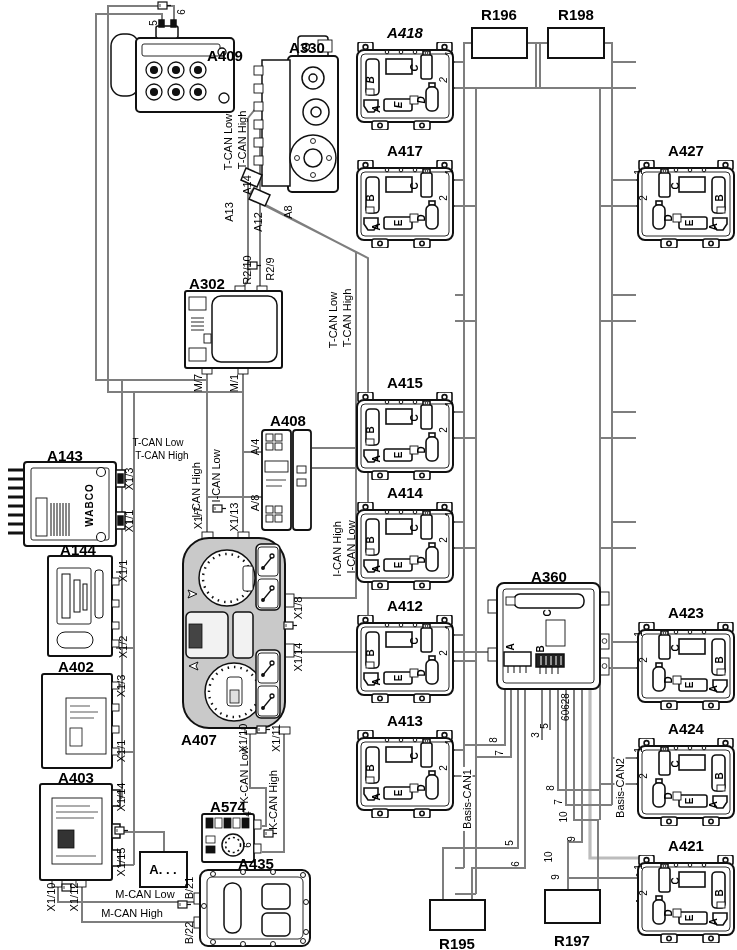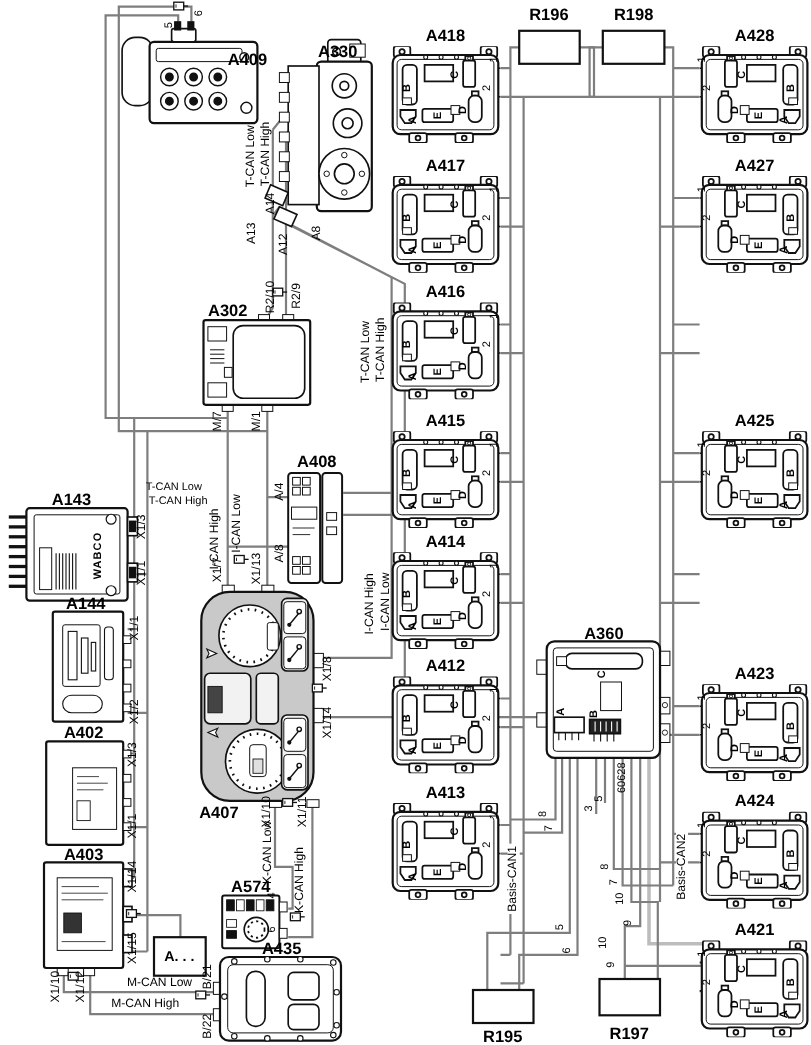--- a/index.html
+++ b/index.html
@@ -422,21 +422,21 @@
     <use href="#plug" x="284" y="622"></use>
     <use href="#plug" x="257" y="726"></use>
     <use href="#plug" x="62" y="884"></use>
     <use href="#plug" x="115" y="827"></use>
     <use href="#plug" x="264" y="830"></use>
     <use href="#plug" x="178" y="901"></use>
   </g>
 </svg>
 
 <div id="mods">
-      <div class="axmod" style="left: 355px; top: 42px;">
+      <div class="axmod" style="left: 355px; top: 42px; font-style: italic;">
     <span class="modtitle">A418</span>
     <svg class="mg" width="100" height="88">
       <g class="gw">
             <use href="#axmod-shape"></use>
           </g>
     </svg>
     <span class="axl l-b">B</span>
     <span class="axl l-c">C</span>
     <span class="axl l-d">D</span>
     <span class="axl l-e">E</span>
@@ -452,35 +452,20 @@
           </g>
     </svg>
     <span class="axl l-b">B</span>
     <span class="axl l-c">C</span>
     <span class="axl l-d">D</span>
     <span class="axl l-e">E</span>
     <span class="axl l-a">A</span>
     <span class="pn p1">1</span>
     <span class="pn p2">2</span>
   </div>
-      <div class="axmod" style="left: 355px; top: 275px;">
-    <span class="modtitle">A416</span>
-    <svg class="mg" width="100" height="88">
-      <g class="gw">
-            <use href="#axmod-shape"></use>
-          </g>
-    </svg>
-    <span class="axl l-b">B</span>
-    <span class="axl l-c">C</span>
-    <span class="axl l-d">D</span>
-    <span class="axl l-e">E</span>
-    <span class="axl l-a">A</span>
-    <span class="pn p1">1</span>
-    <span class="pn p2">2</span>
-  </div>
       <div class="axmod" style="left: 355px; top: 392px;">
     <span class="modtitle">A415</span>
     <svg class="mg" width="100" height="88">
       <g class="gw">
             <use href="#axmod-shape"></use>
           </g>
     </svg>
     <span class="axl l-b">B</span>
     <span class="axl l-c">C</span>
     <span class="axl l-d">D</span>
@@ -527,52 +512,22 @@
           </g>
     </svg>
     <span class="axl l-b">B</span>
     <span class="axl l-c">C</span>
     <span class="axl l-d">D</span>
     <span class="axl l-e">E</span>
     <span class="axl l-a">A</span>
     <span class="pn p1">1</span>
     <span class="pn p2">2</span>
   </div>
-      <div class="axmod flip" style="left: 636px; top: 42px;">
-    <span class="modtitle">A428</span>
-    <svg class="mg" width="100" height="88">
-      <g class="gw">
-            <use href="#axmod-shape"></use>
-          </g>
-    </svg>
-    <span class="axl l-b">B</span>
-    <span class="axl l-c">C</span>
-    <span class="axl l-d">D</span>
-    <span class="axl l-e">E</span>
-    <span class="axl l-a">A</span>
-    <span class="pn p1">1</span>
-    <span class="pn p2">2</span>
-  </div>
       <div class="axmod flip" style="left: 636px; top: 160px;">
     <span class="modtitle">A427</span>
-    <svg class="mg" width="100" height="88">
-      <g class="gw">
-            <use href="#axmod-shape"></use>
-          </g>
-    </svg>
-    <span class="axl l-b">B</span>
-    <span class="axl l-c">C</span>
-    <span class="axl l-d">D</span>
-    <span class="axl l-e">E</span>
-    <span class="axl l-a">A</span>
-    <span class="pn p1">1</span>
-    <span class="pn p2">2</span>
-  </div>
-      <div class="axmod flip" style="left: 636px; top: 392px;">
-    <span class="modtitle">A425</span>
     <svg class="mg" width="100" height="88">
       <g class="gw">
             <use href="#axmod-shape"></use>
           </g>
     </svg>
     <span class="axl l-b">B</span>
     <span class="axl l-c">C</span>
     <span class="axl l-d">D</span>
     <span class="axl l-e">E</span>
     <span class="axl l-a">A</span>

